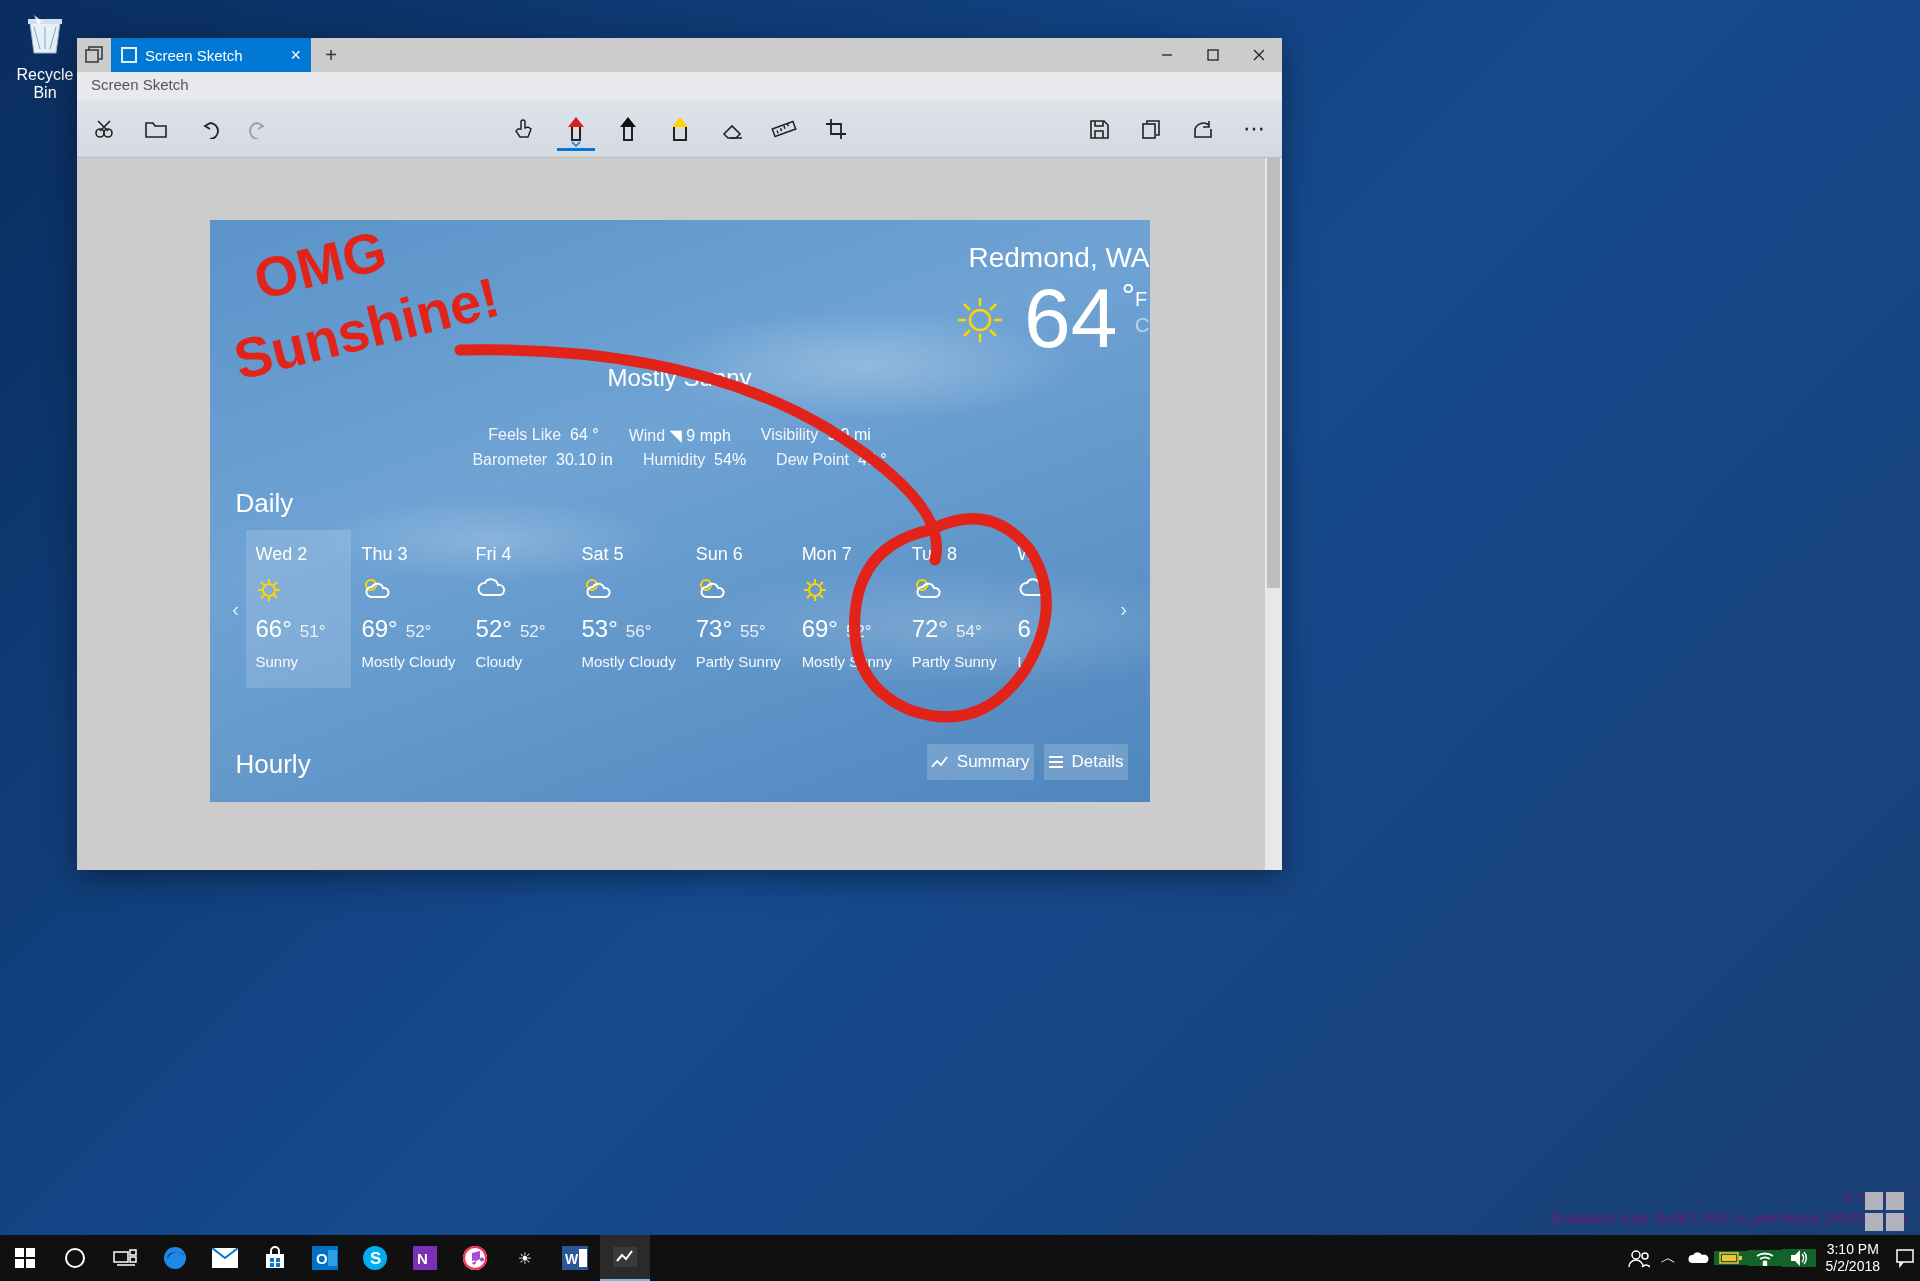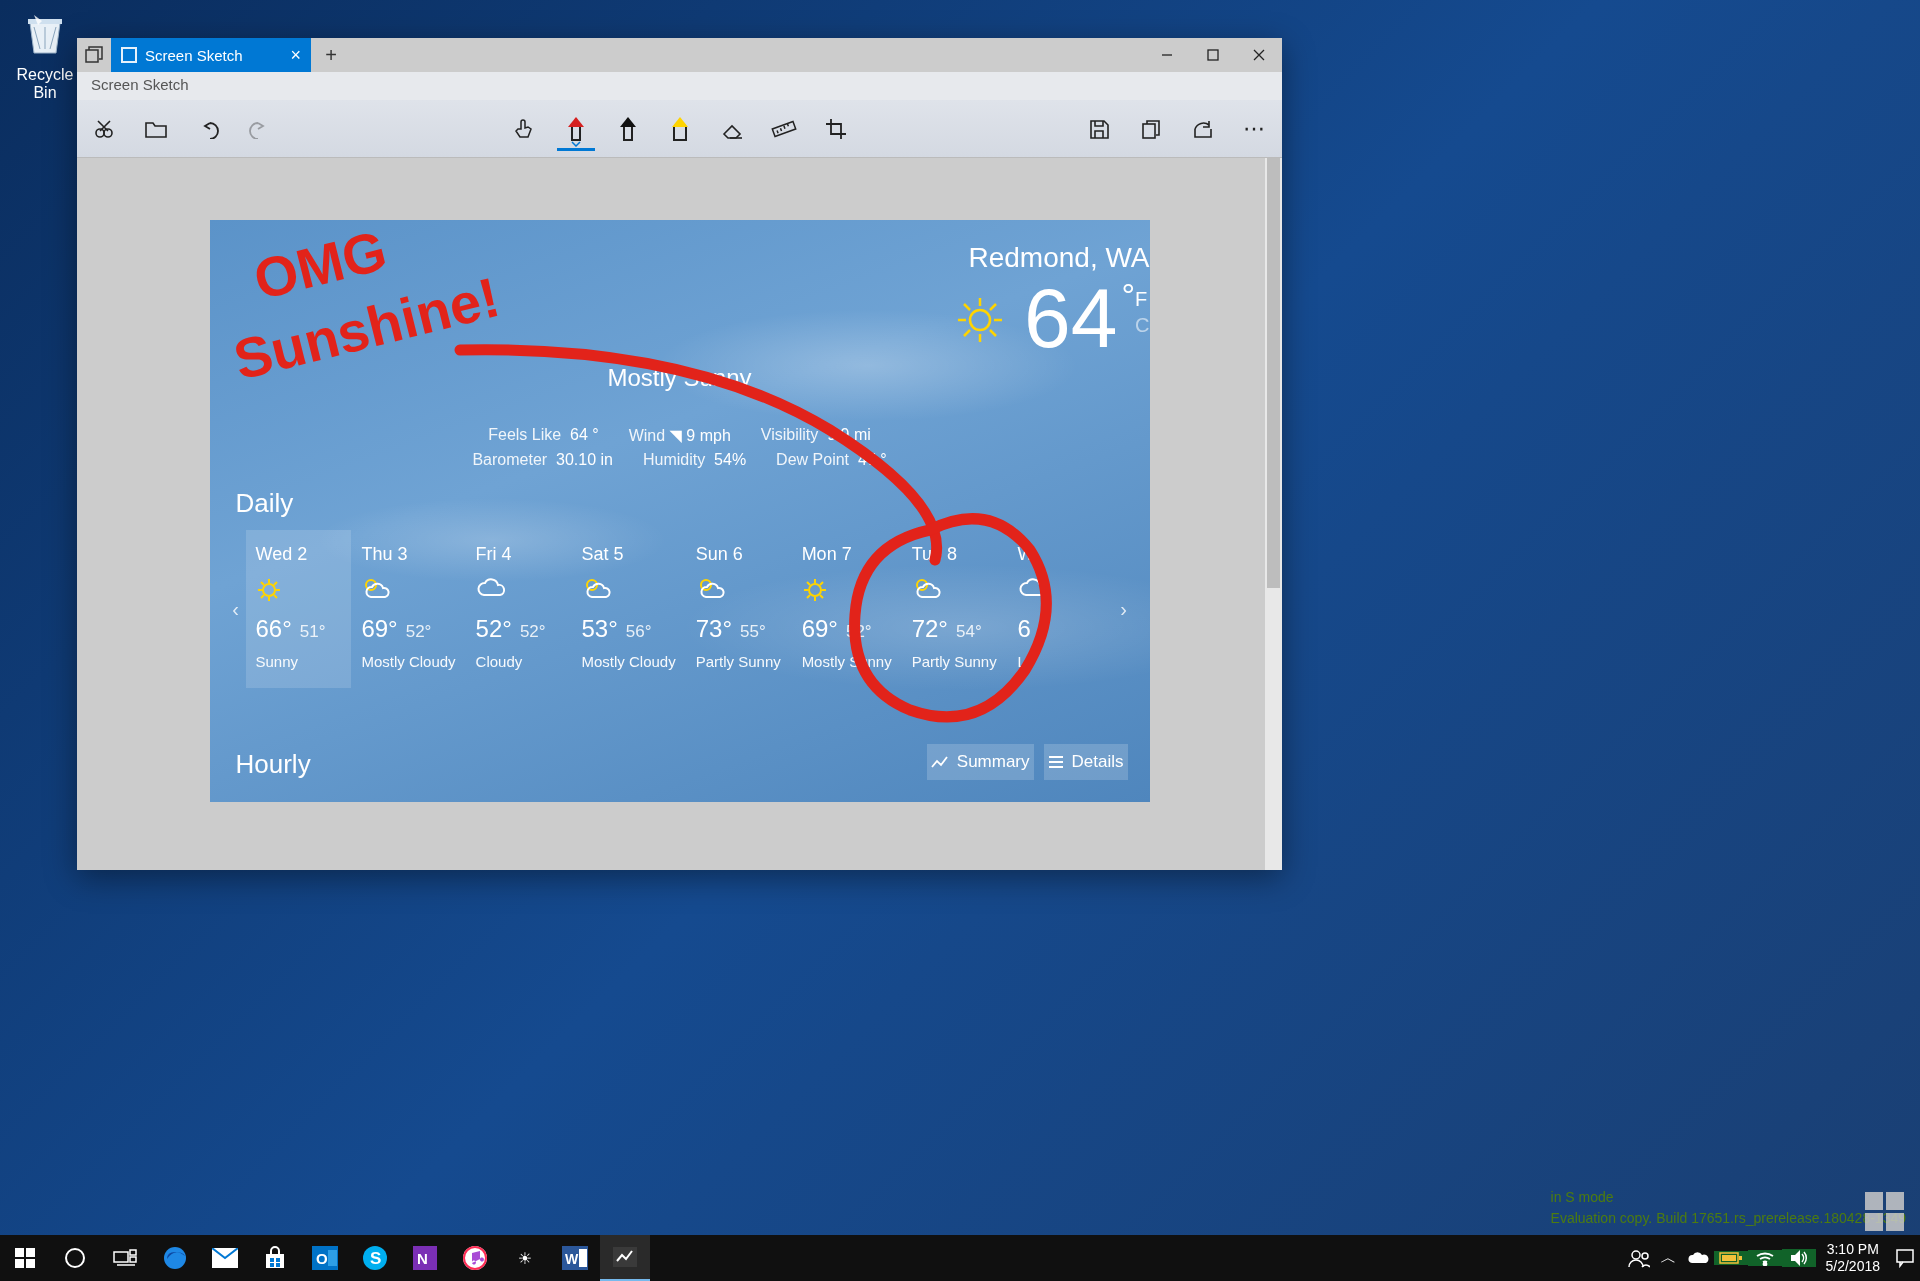--- a/index.html
+++ b/index.html
@@ -77,21 +77,21 @@
 .vscroll .thumb{position:absolute;top:0;left:2px;right:2px;height:430px;background:#bdbdbd;}
 
 
 .taskbar{position:absolute;left:0;right:0;bottom:0;height:46px;background:#101010;display:flex;align-items:stretch;color:#fff;}
 .tb{width:50px;display:flex;align-items:center;justify-content:center;}
 .tb.active{background:#2a2a2a;border-bottom:2px solid #76b9ed;}
 .tray{margin-left:auto;display:flex;align-items:center;}
 .tray .ic{width:30px;display:flex;align-items:center;justify-content:center;font-size:16px;}
 .clock{font-size:14px;text-align:center;line-height:1.2;padding:0 10px;}
 
-.watermark{position:absolute;right:14px;bottom:52px;color:#4d7c0f;font-size:14px;line-height:1.5;}
+.watermark{position:absolute;right:14px;bottom:52px;color:#701a75;font-size:14px;text-align:right;line-height:1.5;}
 .brand{position:absolute;right:8px;bottom:50px;font-size:48px;font-weight:500;color:#c9c9c9;opacity:.85;letter-spacing:-1px;}
 .brand .logo{display:inline-grid;grid-template-columns:18px 18px;grid-template-rows:18px 18px;gap:3px;vertical-align:6px;margin-right:8px;}
 .brand .logo span{background:#c9c9c9;}
 </style>
 </head>
 <body>
 
 <div class="desktop-icon">
   <div class="bin">
     <svg width="50" height="50" viewBox="0 0 50 50">

